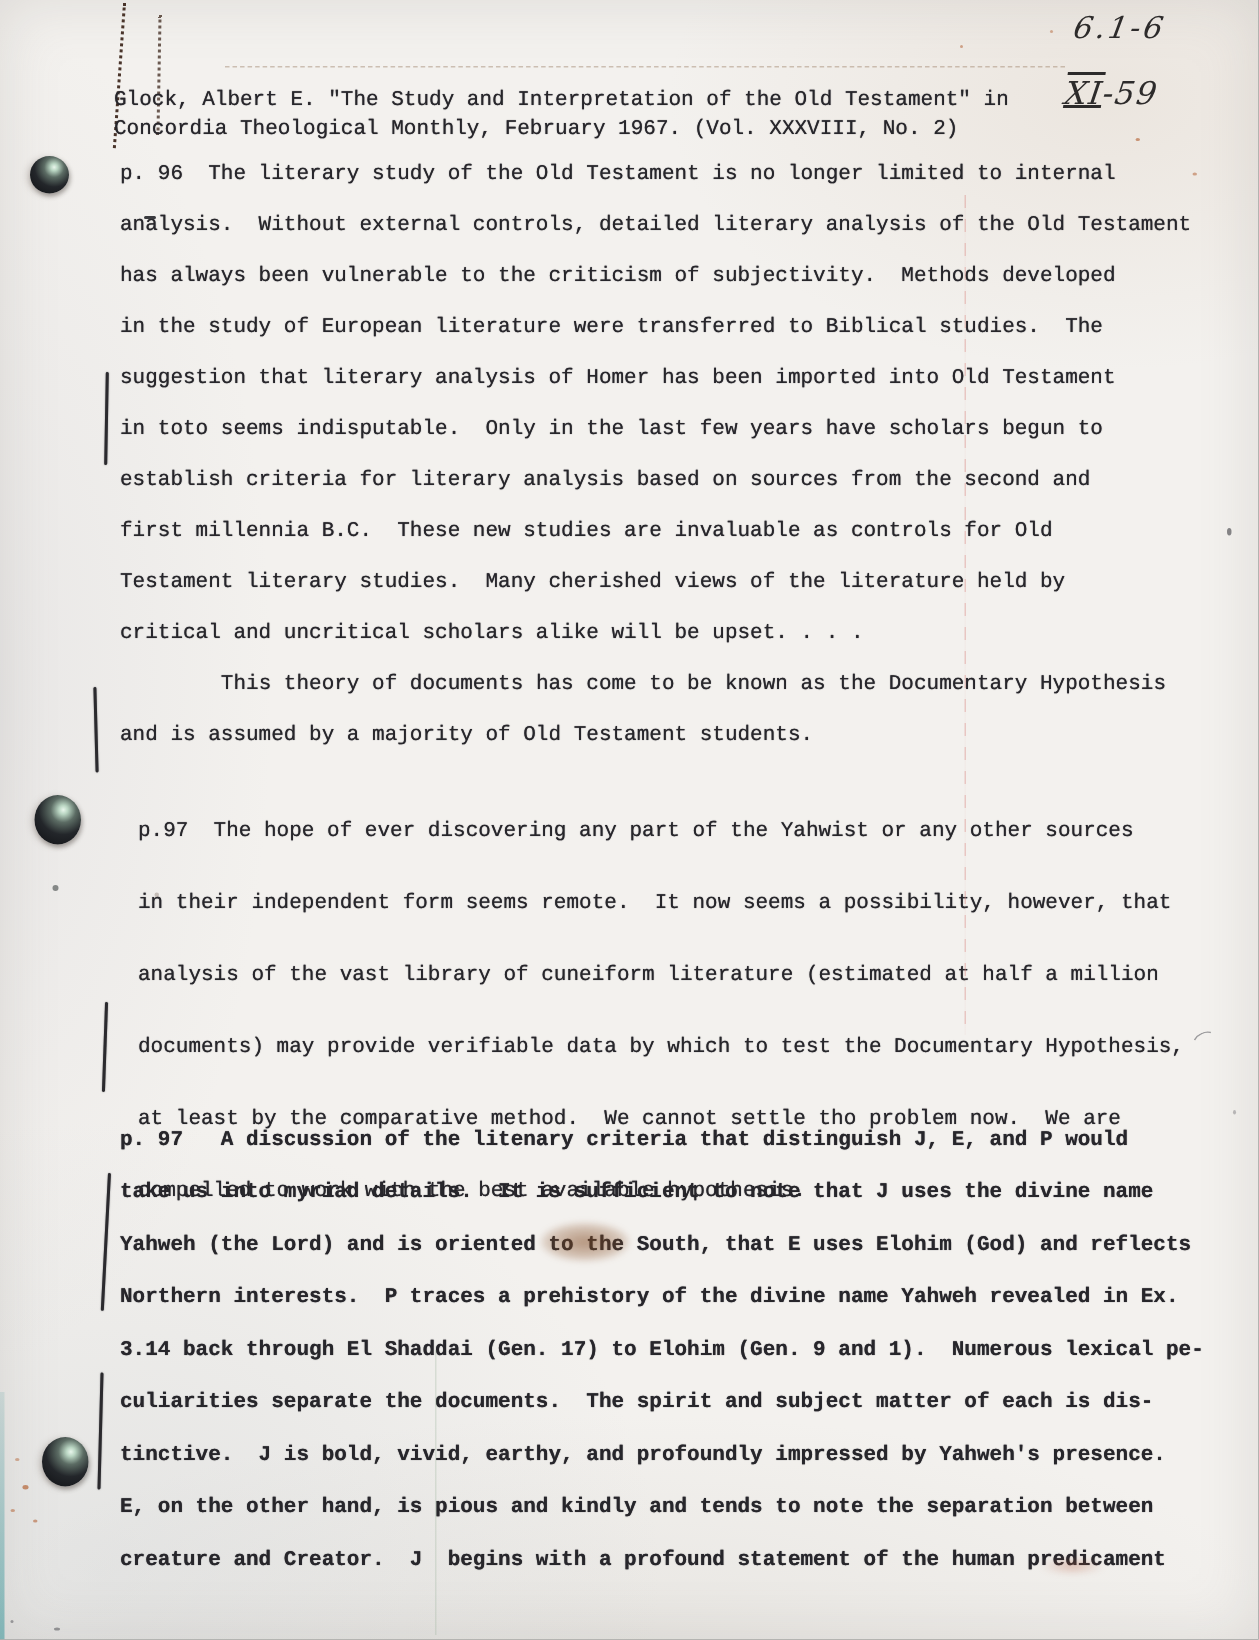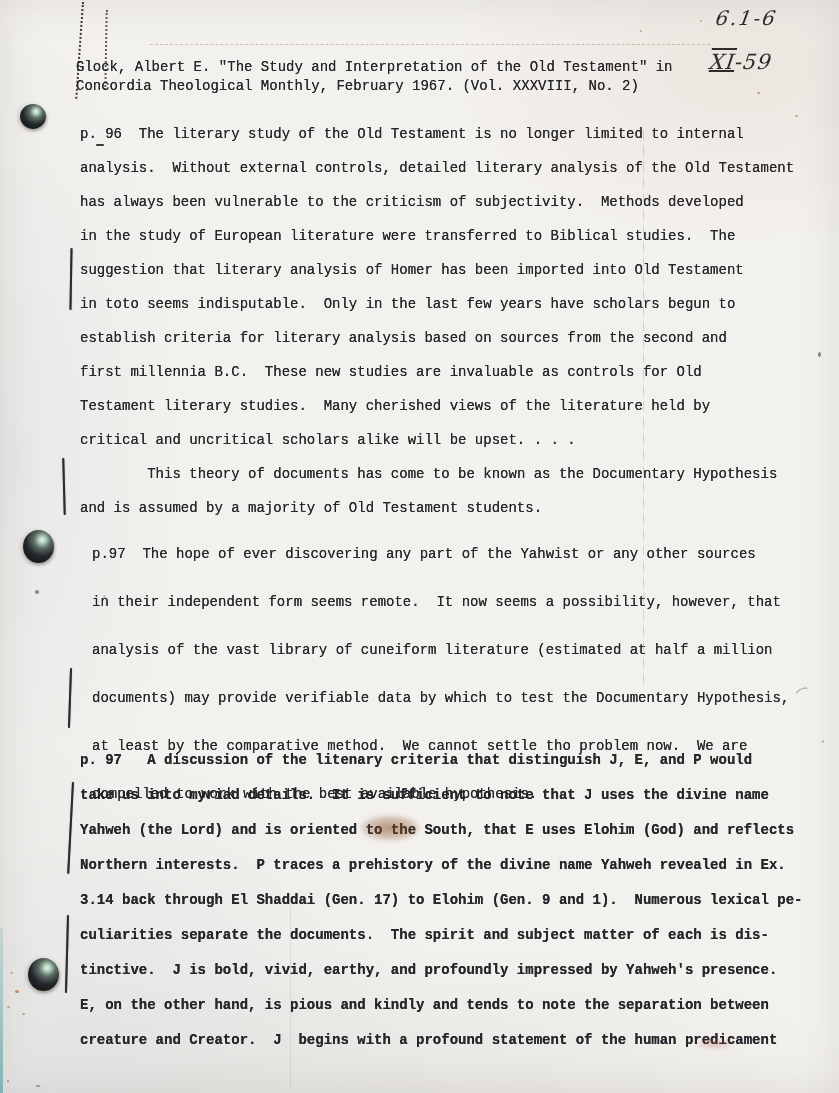--- a/index.html
+++ b/index.html
@@ -19,21 +19,21 @@
   }
   .typed{
     position:absolute;
     left:80px;
     color:#27262b;
     font-size:14px;
     white-space:pre-wrap;
     text-shadow:0 0 0.6px rgba(25,25,30,0.85);
   }
   .hdr{top:58px;left:76px;line-height:19px;width:720px;}
-  .p1{top:117px;line-height:34px;width:740px;}
+  .p1{top:99px;line-height:34px;width:740px;}
   .p2{top:530px;line-height:48px;width:740px;margin-left:12px;}
   .p3{top:743px;line-height:35px;width:745px;font-weight:bold;}
   .hand{
     position:absolute;
     font-family:"DejaVu Serif",serif;
     font-style:italic;
     color:#2d2b2b;
   }
   .hand-top{top:6px;left:716px;font-size:20px;letter-spacing:2px;transform:skewX(-10deg);}
   .hand-roman{top:50px;left:710px;font-size:21px;letter-spacing:1px;transform:skewX(-8deg);}

